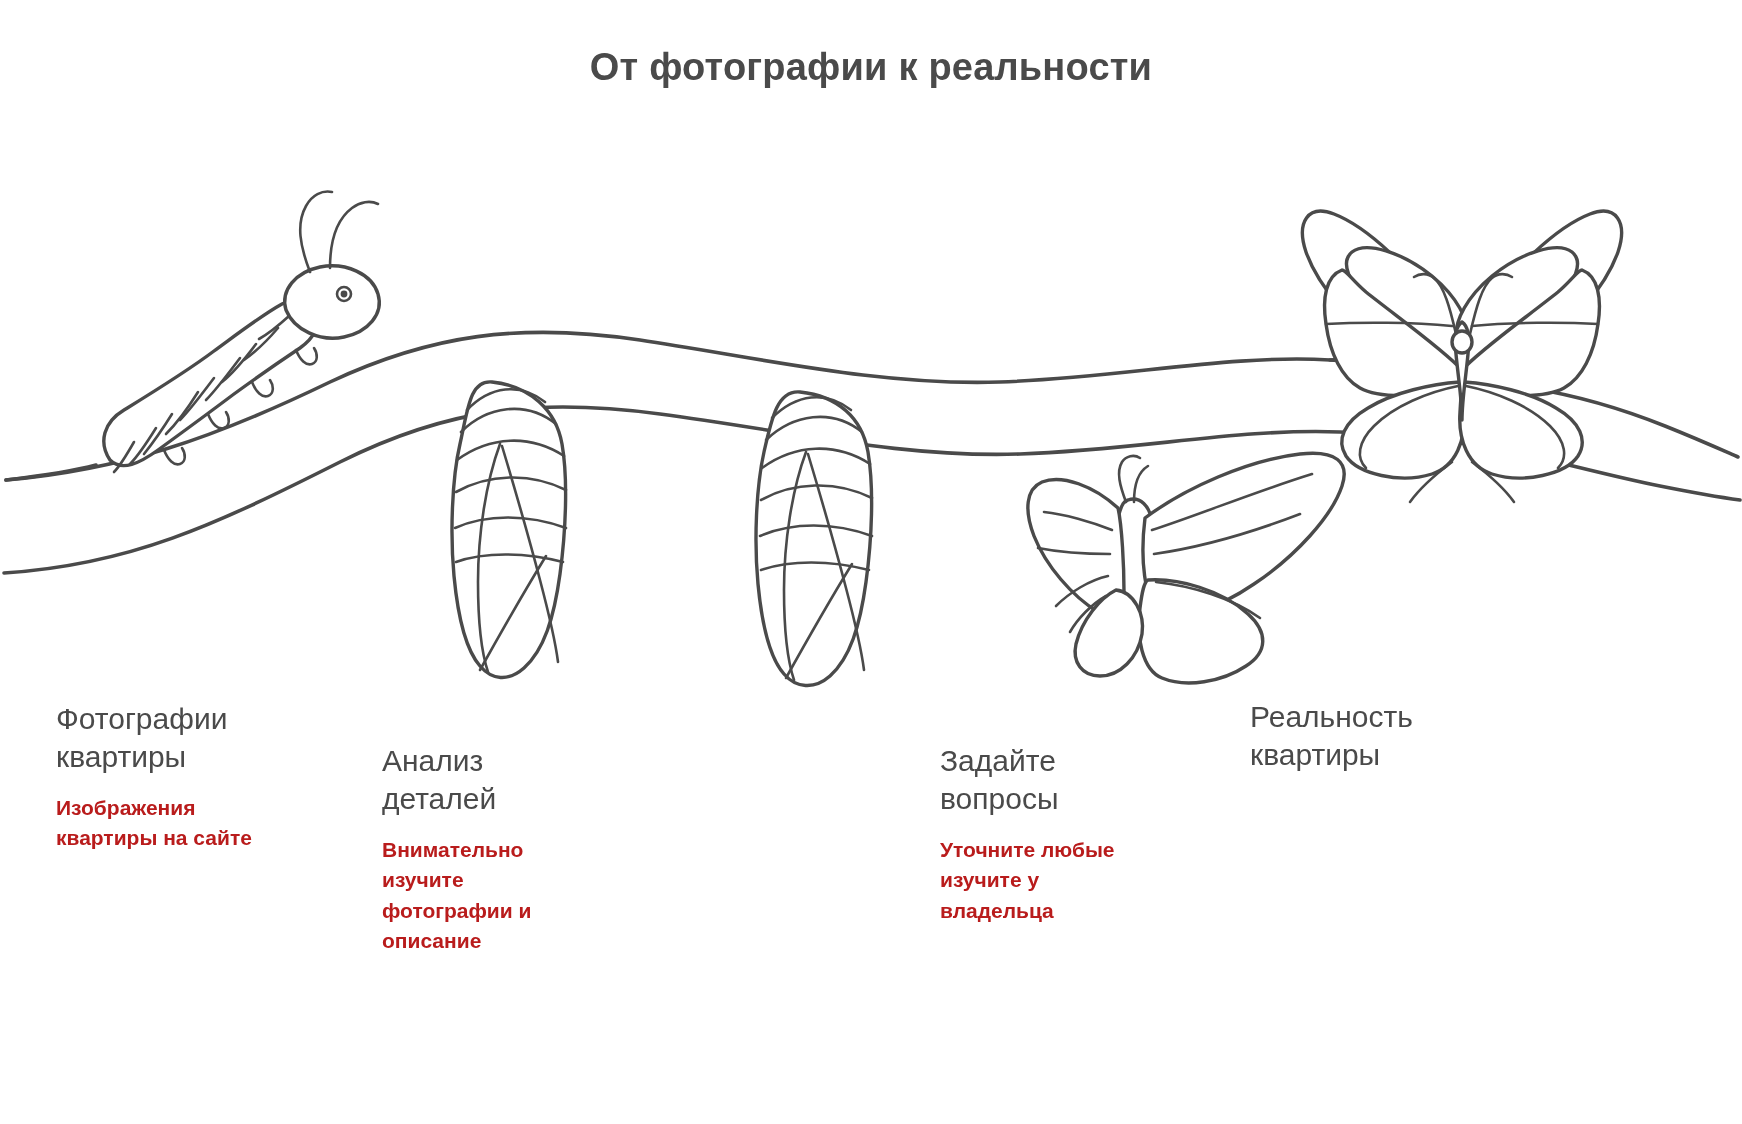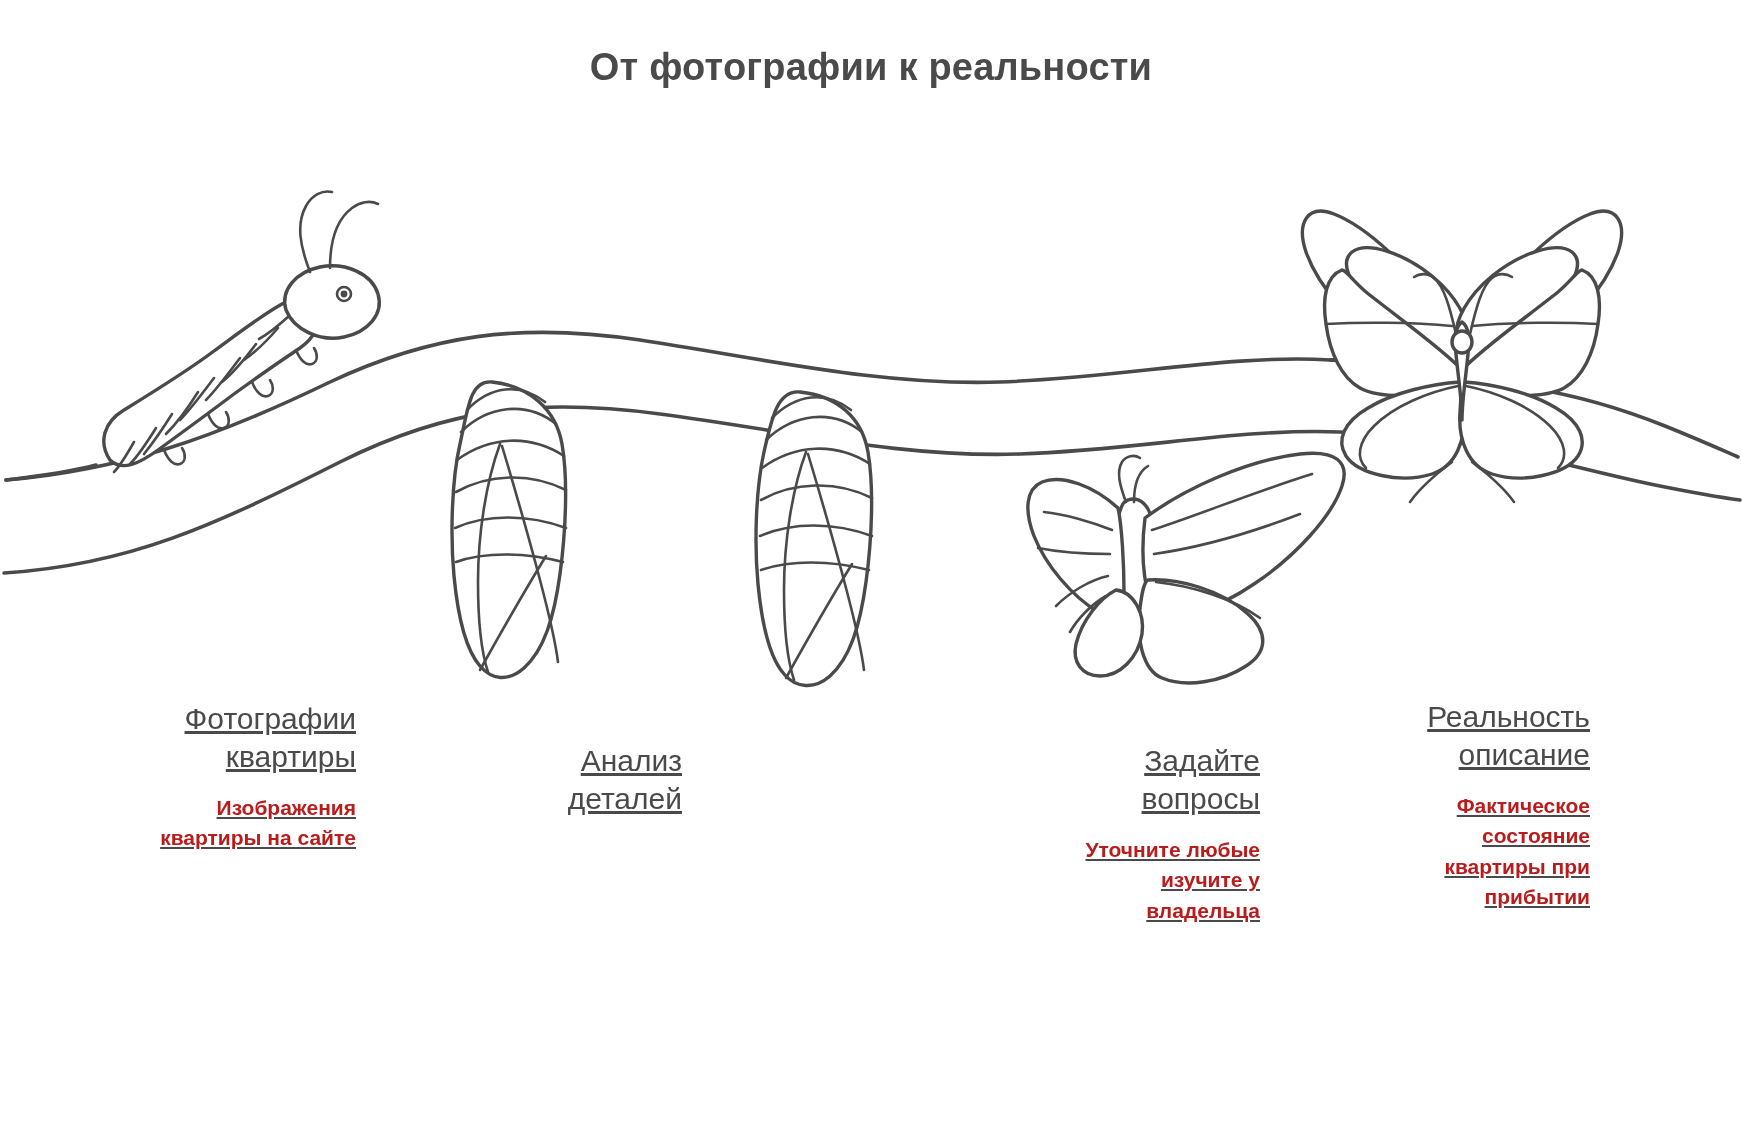--- a/index.html
+++ b/index.html
@@ -67,23 +67,22 @@
   
   #captions {
     position: absolute;
     top: 676px;
     left: 0;
     width: 1742px;
     height: 430px;
   }
   .col {
     position: absolute;
-    text-align: right;
+    text-align: left;
     color: #4a4a4a;
-    text-decoration: underline;
   }
   .col .head {
     font-size: 30px;
     font-weight: 400;
     line-height: 1.28;
     color: #4a4a4a;
     white-space: pre-line;
   }
   .col .desc {
     margin-top: 16px;
@@ -246,36 +245,36 @@
     <div class="col" id="col0">
       <div class="head">Фотографии
 квартиры</div>
       <div class="desc">Изображения
 квартиры на сайте</div>
     </div>
 
     <div class="col" id="col1">
       <div class="head">Анализ
 деталей</div>
+      <div class="desc">Внимательно
+изучите
+фотографии и
+описание</div>
     </div>
 
     <div class="col" id="col2">
     </div>
 
     <div class="col" id="col3">
       <div class="head">Задайте
 вопросы</div>
       <div class="desc">Уточните любые
 изучите у
 владельца</div>
     </div>
 
     <div class="col" id="col4">
       <div class="head">Реальность
-описание</div>
-      <div class="desc">Фактическое
-состояние
-квартиры при
-прибытии</div>
+квартиры</div>
     </div>
 
   </div>
 </div>
 
 </body></html>

